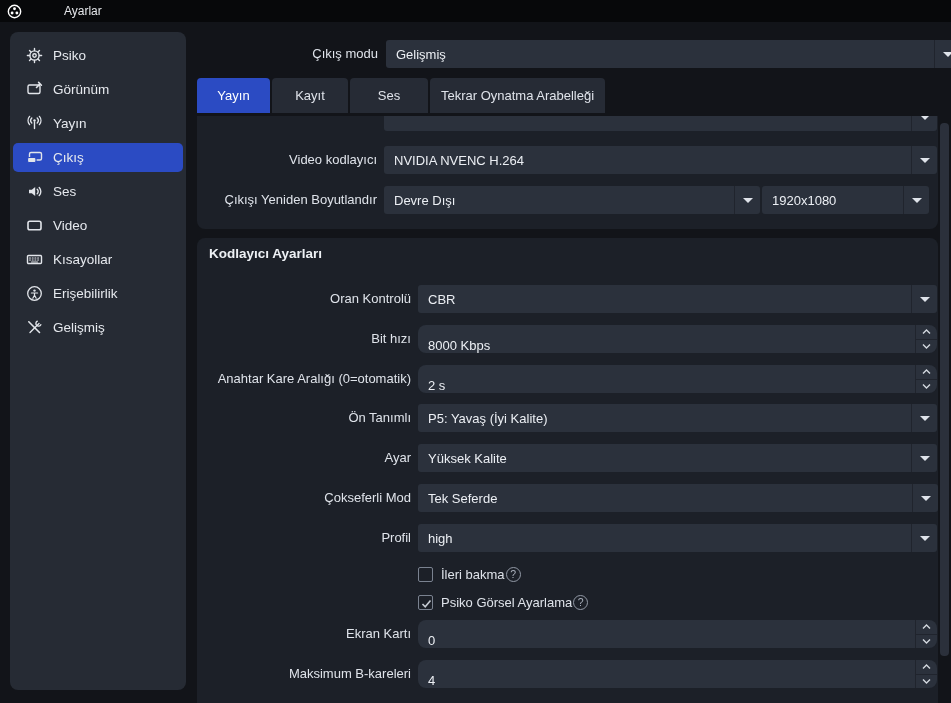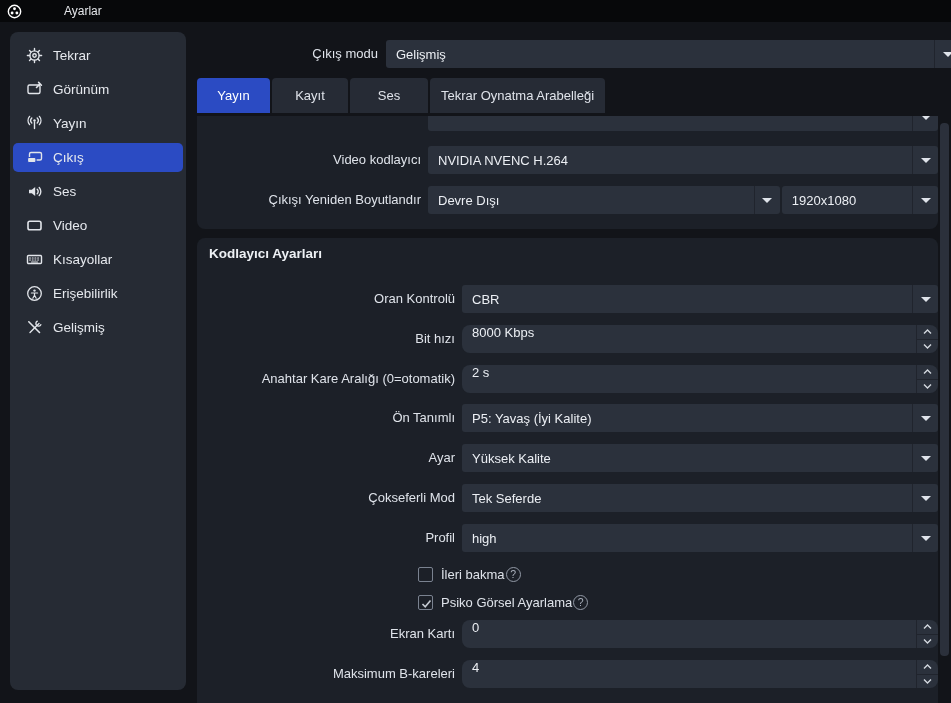--- a/index.html
+++ b/index.html
@@ -34,30 +34,30 @@
     margin-top:5px; }
   .outmode-combo { position:absolute; left:386px; top:40px; width:574px; }
   .tabs { position:absolute; left:197px; top:78px; display:flex; gap:2px; }
   .tab { height:35px; background:#262b35; border-radius:4px 4px 0 0;
     display:flex; align-items:center; justify-content:center; color:#dfe3ea; }
   .tab.active { background:#2b4bc3; color:#ffffff; }
   
   .panel { position:absolute; left:197px; width:741px; background:#1c2028; }
   .panel1 { top:116px; height:113px; border-radius:0 0 8px 8px; overflow:hidden; }
   .panel2 { top:238px; height:465px; border-radius:8px 8px 0 0; }
-  .row { position:absolute; left:0; right:0; height:28px; display:flex;padding-left:44px; }
+  .row { position:absolute; left:0; right:0; height:28px; display:flex; }
   .rlabel { text-align:right; line-height:28px; color:#dfe3ea; flex:0 0 auto;
     white-space:nowrap; }
   .p1 .rlabel { width:180px; margin-right:7px; }
   .p2 .rlabel { width:214px; margin-right:7px; }
   .sec-title { position:absolute; left:12px; top:8px; font-weight:bold;
     font-size:13.5px; color:#edf0f4; }
   
   .spin { background:#2b313c; border-radius:8px; height:28px; position:relative;
-    display:flex; align-items:flex-start; color:#eceff4; }
+    display:flex; align-items:flex-end; color:#eceff4; }
   .spin .val { padding-left:10px; }
   .spinbtns { position:absolute; right:0; top:0; width:22px; height:100%;
     border-left:1px solid #20242d; display:flex; flex-direction:column; }
   .spinbtn { flex:1; display:flex; align-items:center; justify-content:center; }
   .spinbtn.up { border-bottom:1px solid #20242d; }
   
   .checkrow { position:absolute; left:221px; height:18px; display:flex; align-items:center; }
   .cbox { width:15px; height:15px; border:1px solid #7a8290; border-radius:2px;
     margin-right:8px; position:relative; background:transparent; }
   .cbox svg { position:absolute; left:1px; top:1px; display:none; }
@@ -85,21 +85,21 @@
   <span class="title">Ayarlar</span>
 </div>
 
 <div class="sidebar">
   <div class="side-item">
     <svg class="sicon lineicon" viewBox="0 0 17 17">
       <circle cx="8.5" cy="8.5" r="4.6"></circle>
         <circle cx="8.5" cy="8.5" r="1.7"></circle>
       <path d="M8.5 1.4v2.2M8.5 13.4v2.2M1.4 8.5h2.2M13.4 8.5h2.2M3.5 3.5l1.6 1.6M11.9 11.9l1.6 1.6M13.5 3.5l-1.6 1.6M5.1 11.9l-1.6 1.6"></path>
     </svg>
-    <span class="slabel">Tekrar</span>
+    <span class="slabel">Psiko</span>
   </div>
   <div class="side-item">
     <svg class="sicon lineicon" viewBox="0 0 17 17">
       <rect x="2" y="4" width="12" height="8.5" rx="1.5"></rect>
       <path d="M10.5 6.5l3.6-3.6M12.6 1.4l2.8 2.8" stroke-width="1.6"></path>
     </svg>
     <span class="slabel">Görünüm</span>
   </div>
   <div class="side-item">
     <svg class="sicon lineicon" viewBox="0 0 17 17">

